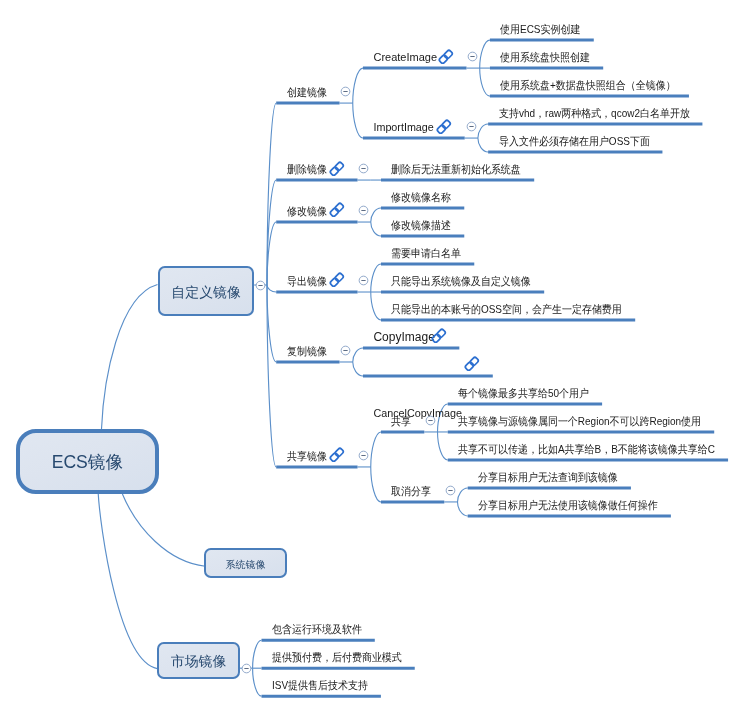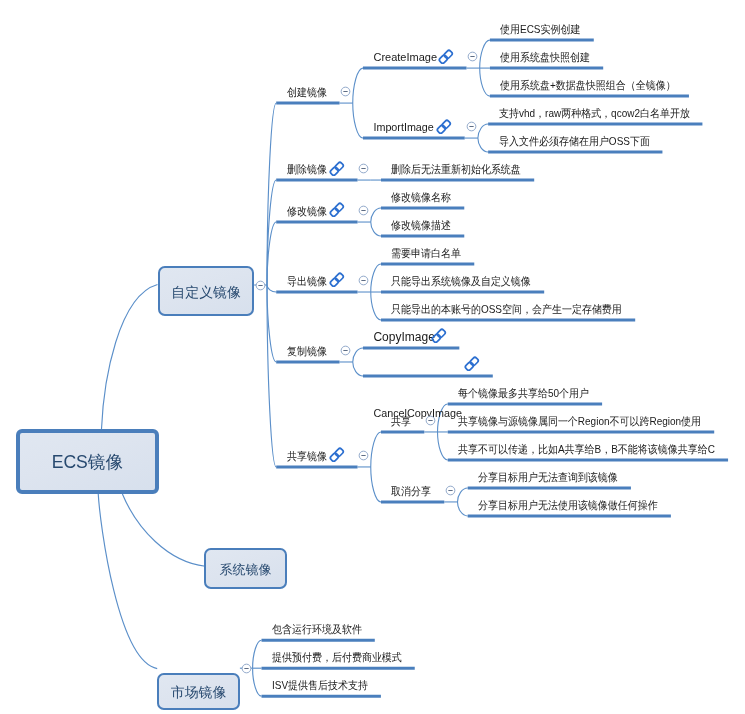--- a/index.html
+++ b/index.html
@@ -88,30 +88,30 @@
       <path d="M457.5039999999999 501.93499999999995 C457.5039999999999 508.93249999999995 462.0939999999999 515.93 467.7039999999999 515.93" fill="none" stroke="#5b8fc9" stroke-width="1.1"></path>
       <line x1="467.7039999999999" y1="515.93" x2="670.8879999999998" y2="515.93" stroke="#4a7fbd" stroke-width="3" stroke-linecap="butt"></line>
       <line x1="239.89999999999998" y1="668.19" x2="252.79999999999998" y2="668.19" stroke="#5b8fc9" stroke-width="1.1"></line>
       <path d="M252.6 668.19 C252.6 653.6352 256.872 640.2 261.5 640.2" fill="none" stroke="#5b8fc9" stroke-width="1.15"></path>
       <path d="M252.6 668.19 L261.5 668.19" fill="none" stroke="#5b8fc9" stroke-width="1.15"></path>
       <path d="M252.6 668.19 C252.6 682.7448 256.872 696.1800000000001 261.5 696.1800000000001" fill="none" stroke="#5b8fc9" stroke-width="1.15"></path>
       <line x1="261.5" y1="640.2" x2="374.792" y2="640.2" stroke="#4a7fbd" stroke-width="3" stroke-linecap="butt"></line>
       <line x1="261.5" y1="668.19" x2="414.74399999999997" y2="668.19" stroke="#4a7fbd" stroke-width="3" stroke-linecap="butt"></line>
       <line x1="261.5" y1="696.1800000000001" x2="380.9068125" y2="696.1800000000001" stroke="#4a7fbd" stroke-width="3" stroke-linecap="butt"></line>
     </svg>
-<div class="boxnode" style="left: 16.4px; top: 428.7px; width: 142.7px; height: 64.7px; border: 4px solid rgb(74, 126, 187); background: linear-gradient(160deg, rgb(224, 231, 241) 0%, rgb(221, 228, 239) 45%, rgb(215, 224, 237) 100%); color: rgb(39, 73, 111); font-size: 17.6px; border-radius: 6px;">
+<div class="boxnode" style="left: 16.4px; top: 428.7px; width: 142.7px; height: 64.7px; border: 4px solid rgb(74, 126, 187); background: linear-gradient(160deg, rgb(224, 231, 241) 0%, rgb(221, 228, 239) 45%, rgb(215, 224, 237) 100%); color: rgb(39, 73, 111); font-size: 17.6px; border-radius: 20px;">
       <span style="position: relative; top: 1px;">ECS镜像</span>
     </div>
     <div class="boxnode" style="left: 157.9px; top: 265.9px; width: 96.2px; height: 50px; border: 2.4px solid rgb(74, 126, 187); background: linear-gradient(160deg, rgb(224, 231, 241) 0%, rgb(221, 228, 239) 45%, rgb(215, 224, 237) 100%); color: rgb(39, 73, 111); font-size: 13.9px; border-radius: 6.8px;">
       <span style="position: relative; top: 1.6px;">自定义镜像</span>
     </div>
-    <div class="boxnode" style="left: 204.1px; top: 547.9px; width: 82.9px; height: 41px; border: 2.4px solid rgb(74, 126, 187); background: linear-gradient(160deg, rgb(224, 231, 241) 0%, rgb(221, 228, 239) 45%, rgb(215, 224, 237) 100%); color: rgb(39, 73, 111); font-size: 13px; border-radius: 6.8px;">
+    <div class="boxnode" style="left: 204.1px; top: 547.9px; width: 82.9px; height: 30px; border: 2.4px solid rgb(74, 126, 187); background: linear-gradient(160deg, rgb(224, 231, 241) 0%, rgb(221, 228, 239) 45%, rgb(215, 224, 237) 100%); color: rgb(39, 73, 111); font-size: 10px; border-radius: 6.8px;">
       <span style="position: relative; top: 1.6px;">系统镜像</span>
     </div>
-    <div class="boxnode" style="left: 156.7px; top: 673px; width: 83.2px; height: 36.6px; border: 2.4px solid rgb(74, 126, 187); background: linear-gradient(160deg, rgb(224, 231, 241) 0%, rgb(221, 228, 239) 45%, rgb(215, 224, 237) 100%); color: rgb(39, 73, 111); font-size: 13.9px; border-radius: 6.8px;">
+    <div class="boxnode" style="left: 156.7px; top: 642px; width: 83.2px; height: 36.6px; border: 2.4px solid rgb(74, 126, 187); background: linear-gradient(160deg, rgb(224, 231, 241) 0%, rgb(221, 228, 239) 45%, rgb(215, 224, 237) 100%); color: rgb(39, 73, 111); font-size: 13.9px; border-radius: 6.8px;">
       <span style="position: relative; top: 1.6px;">市场镜像</span>
     </div>
     <svg class="icon" width="13" height="13" viewBox="0 0 13 13" style="left: 254.1px; top: 278.512px;">
       <circle cx="6.5" cy="6.5" r="4.35" fill="#ffffff" stroke="#7e9ac0" stroke-width="0.85"></circle>
       <line x1="4.35" y1="6.5" x2="8.65" y2="6.5" stroke="#55657e" stroke-width="0.95"></line>
     </svg>
     <div class="lbl" style="left: 286.7px; top: 86.9775px; font-size: 11px; transform: scaleX(0.908); transform-origin: 0px 0px;">创建镜像</div>
     <svg class="icon" width="13" height="13" viewBox="0 0 13 13" style="left: 339.452px; top: 84.7775px;">
       <circle cx="6.5" cy="6.5" r="4.35" fill="#ffffff" stroke="#7e9ac0" stroke-width="0.85"></circle>
       <line x1="4.35" y1="6.5" x2="8.65" y2="6.5" stroke="#55657e" stroke-width="0.95"></line>

